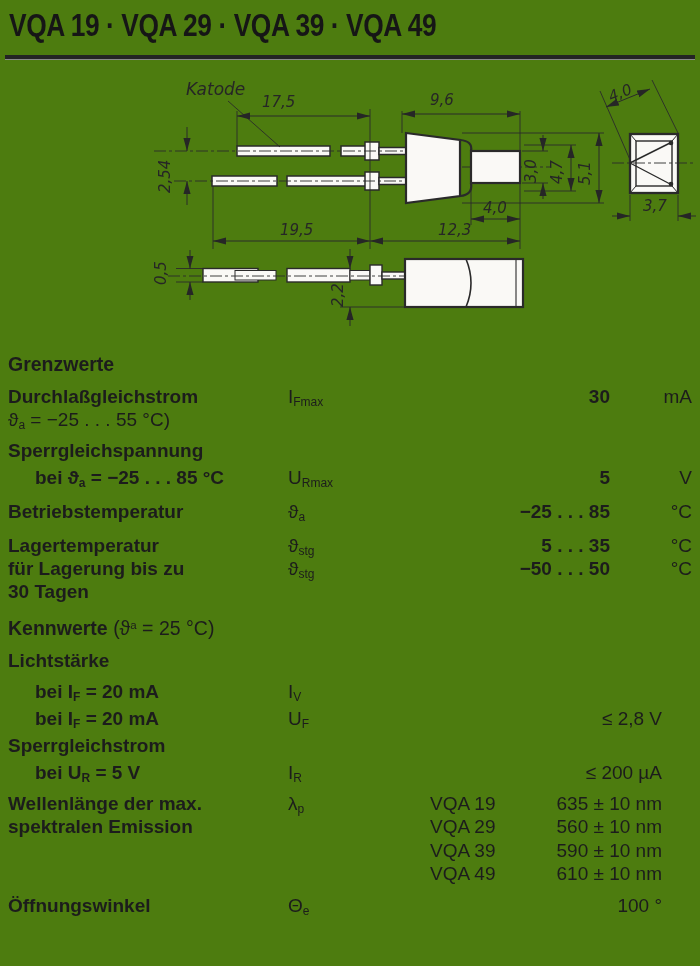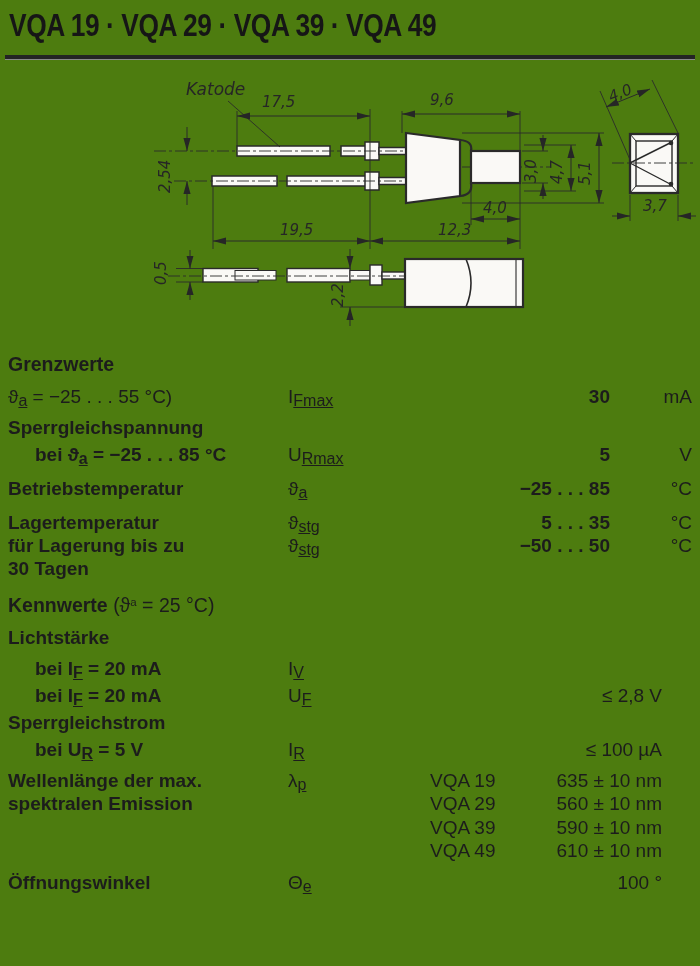--- a/index.html
+++ b/index.html
@@ -27,21 +27,21 @@
   .name{font-weight:700;}
   .name .cond{font-weight:400;}
   .name.ind{padding-left:27px;}
   .sym{font-weight:400;}
   .val{text-align:right;font-weight:700;}
   .unit{padding-left:26px;font-weight:400;text-align:right;}
   .wide{grid-column:3/5;padding-right:30px;font-weight:400;}
   .wide.right{text-align:right;}
   .varrow{display:flex;justify-content:space-between;margin-left:-6px;line-height:23.5px;}
   .full{grid-column:1/5;}
-  sub{font-size:16px;line-height:0;vertical-align:-3px;text-decoration:underline;}
+  sub{font-size:12px;line-height:0;vertical-align:-3px;}
   sup{font-size:11.5px;line-height:0;vertical-align:6px;}
 </style>
 </head>
 <body>
 
 <div class="page">
 
   <div class="hdr">
     <div class="title">VQA 19 · VQA 29 · VQA 39 · VQA 49</div>
   </div>
@@ -173,20 +173,21 @@
     <text transform="translate(166,224) rotate(-90)">0,5</text>
     <text transform="translate(343,246) rotate(-90)">2,2</text>
   </svg>
 
   <div class="tbl">
 
     <h2 class="sect">Grenzwerte</h2>
 
     <div class="row">
       <div class="cell name">
+        <div>Durchlaßgleichstrom</div>
         <div class="cond">ϑ<sub>a</sub> = −25 . . . 55 °C)</div>
       </div>
       <div class="cell sym">I<sub>Fmax</sub></div>
       <div class="cell val">30</div>
       <div class="cell unit">mA</div>
     </div>
 
     <div class="row mb4">
       <div class="cell name full">Sperrgleichspannung</div>
     </div>
@@ -246,21 +247,21 @@
       <div class="cell wide right">≤ 2,8 V</div>
     </div>
 
     <div class="row mb4">
       <div class="cell name full">Sperrgleichstrom</div>
     </div>
 
     <div class="row">
       <div class="cell name ind">bei U<sub>R</sub> = 5 V</div>
       <div class="cell sym">I<sub>R</sub></div>
-      <div class="cell wide right">≤ 100 µA</div>
+      <div class="cell wide right">≤ 200 µA</div>
     </div>
 
     <div class="row">
       <div class="cell name">
         <div>Wellenlänge der max.</div>
         <div>spektralen Emission</div>
       </div>
       <div class="cell sym">λ<sub>p</sub></div>
       <div class="cell wide">
         <div class="varrow">

